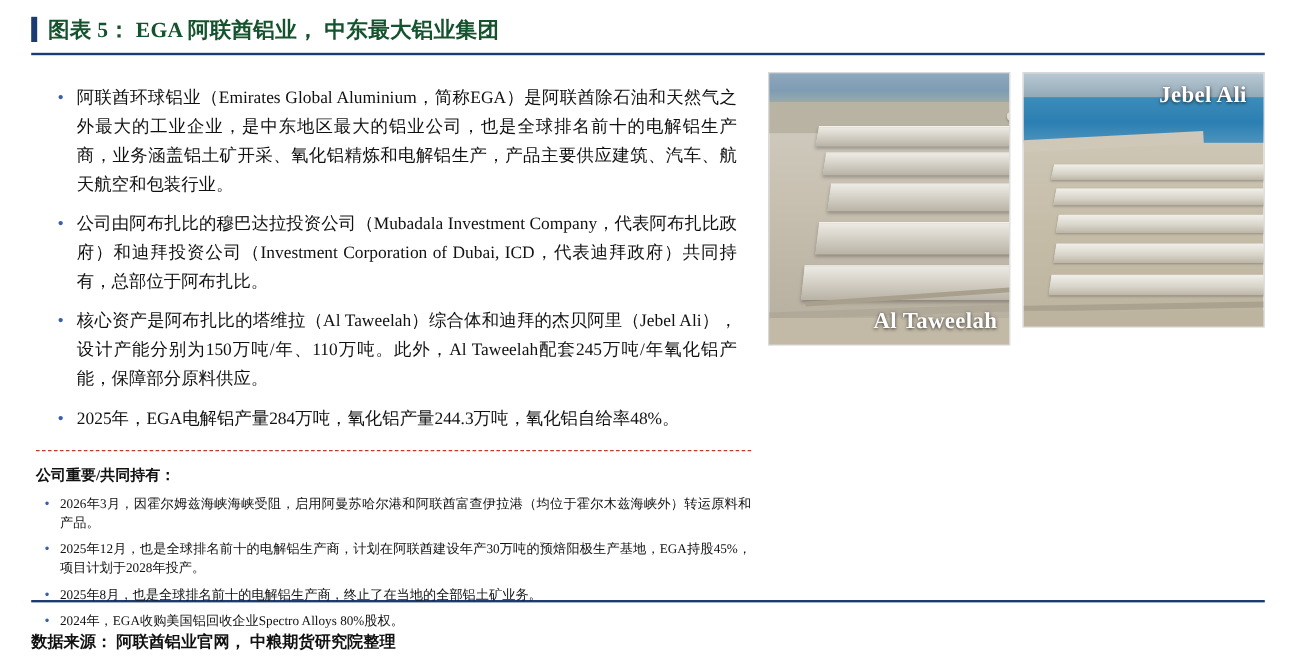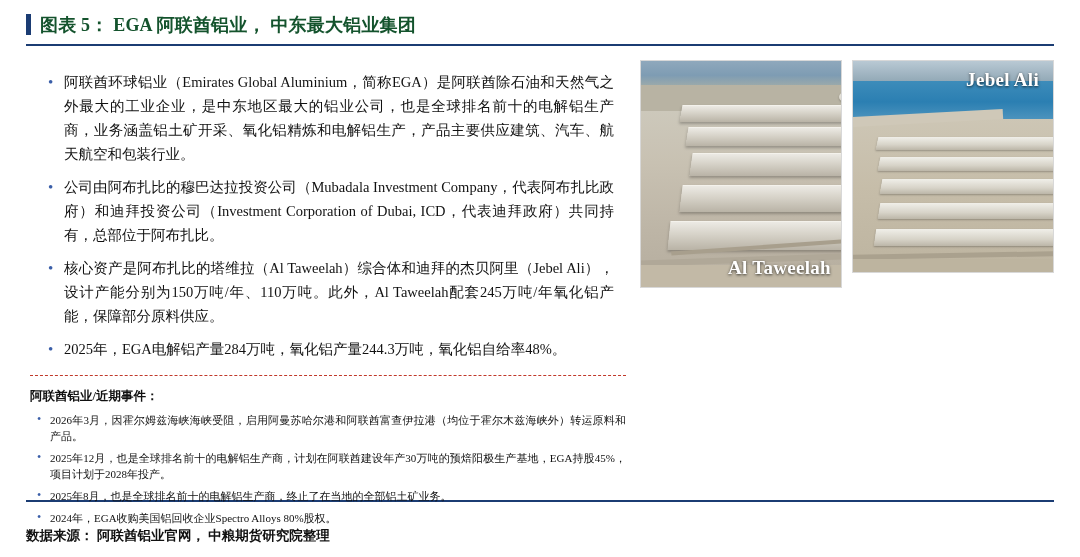--- a/index.html
+++ b/index.html
@@ -231,21 +231,21 @@
 
       <ul class="bullets">
         <li>阿联酋环球铝业（Emirates Global Aluminium，简称EGA）是阿联酋除石油和天然气之外最大的工业企业，是中东地区最大的铝业公司，也是全球排名前十的电解铝生产商，业务涵盖铝土矿开采、氧化铝精炼和电解铝生产，产品主要供应建筑、汽车、航天航空和包装行业。</li>
         <li>公司由阿布扎比的穆巴达拉投资公司（Mubadala Investment Company，代表阿布扎比政府）和迪拜投资公司（Investment Corporation of Dubai, ICD，代表迪拜政府）共同持有，总部位于阿布扎比。</li>
         <li>核心资产是阿布扎比的塔维拉（Al Taweelah）综合体和迪拜的杰贝阿里（Jebel Ali），设计产能分别为150万吨/年、110万吨。此外，Al Taweelah配套245万吨/年氧化铝产能，保障部分原料供应。</li>
         <li>2025年，EGA电解铝产量284万吨，氧化铝产量244.3万吨，氧化铝自给率48%。</li>
       </ul>
 
       <hr class="divider-dashed">
 
-      <div class="events-title">阿联酋铝业/近期事件：</div>
+      <div class="events-title">公司重要/共同持有：</div>
 
       <ul class="events">
         <li>2026年3月，因霍尔姆兹海峡海峡受阻，启用阿曼苏哈尔港和阿联酋富查伊拉港（均位于霍尔木兹海峡外）转运原料和产品。</li>
         <li>2025年12月，也是全球排名前十的电解铝生产商，计划在阿联酋建设年产30万吨的预焙阳极生产基地，EGA持股45%，项目计划于2028年投产。</li>
         <li>2025年8月，也是全球排名前十的电解铝生产商，终止了在当地的全部铝土矿业务。</li>
         <li>2024年，EGA收购美国铝回收企业Spectro Alloys 80%股权。</li>
 
       </ul>
 
     </div>

